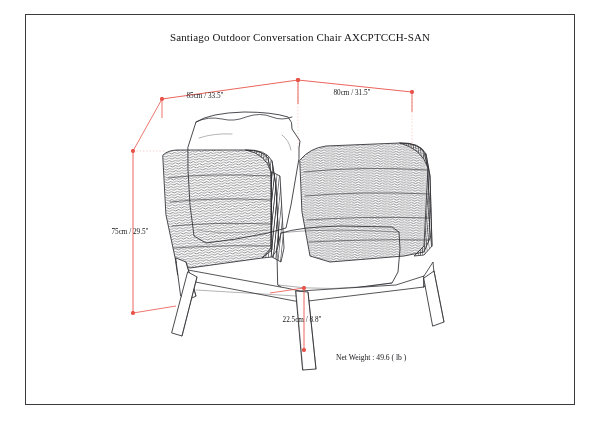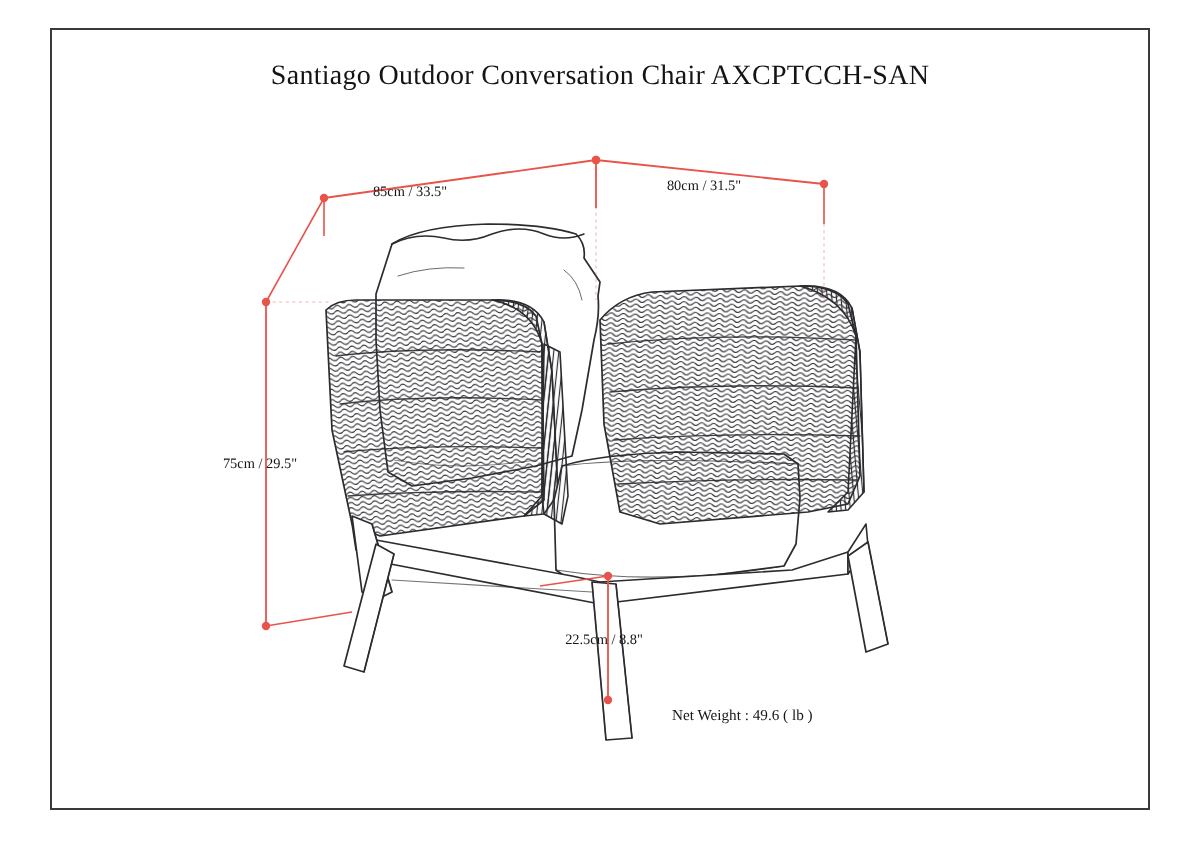--- a/index.html
+++ b/index.html
@@ -33,21 +33,21 @@
     box-sizing: border-box;
     background: #ffffff;
   }
   #title {
     position: absolute;
     left: 25px;
     top: 31px;
     width: 550px;
     text-align: center;
     font-family: "Liberation Serif", serif;
-    font-size: 14px;
+    font-size: 11px;
     letter-spacing: 0.15px;
     color: #141418;
     white-space: nowrap;
   }
   #drawing {
     position: absolute;
     left: 0;
     top: 0;
     width: 600px;
     height: 424px;

